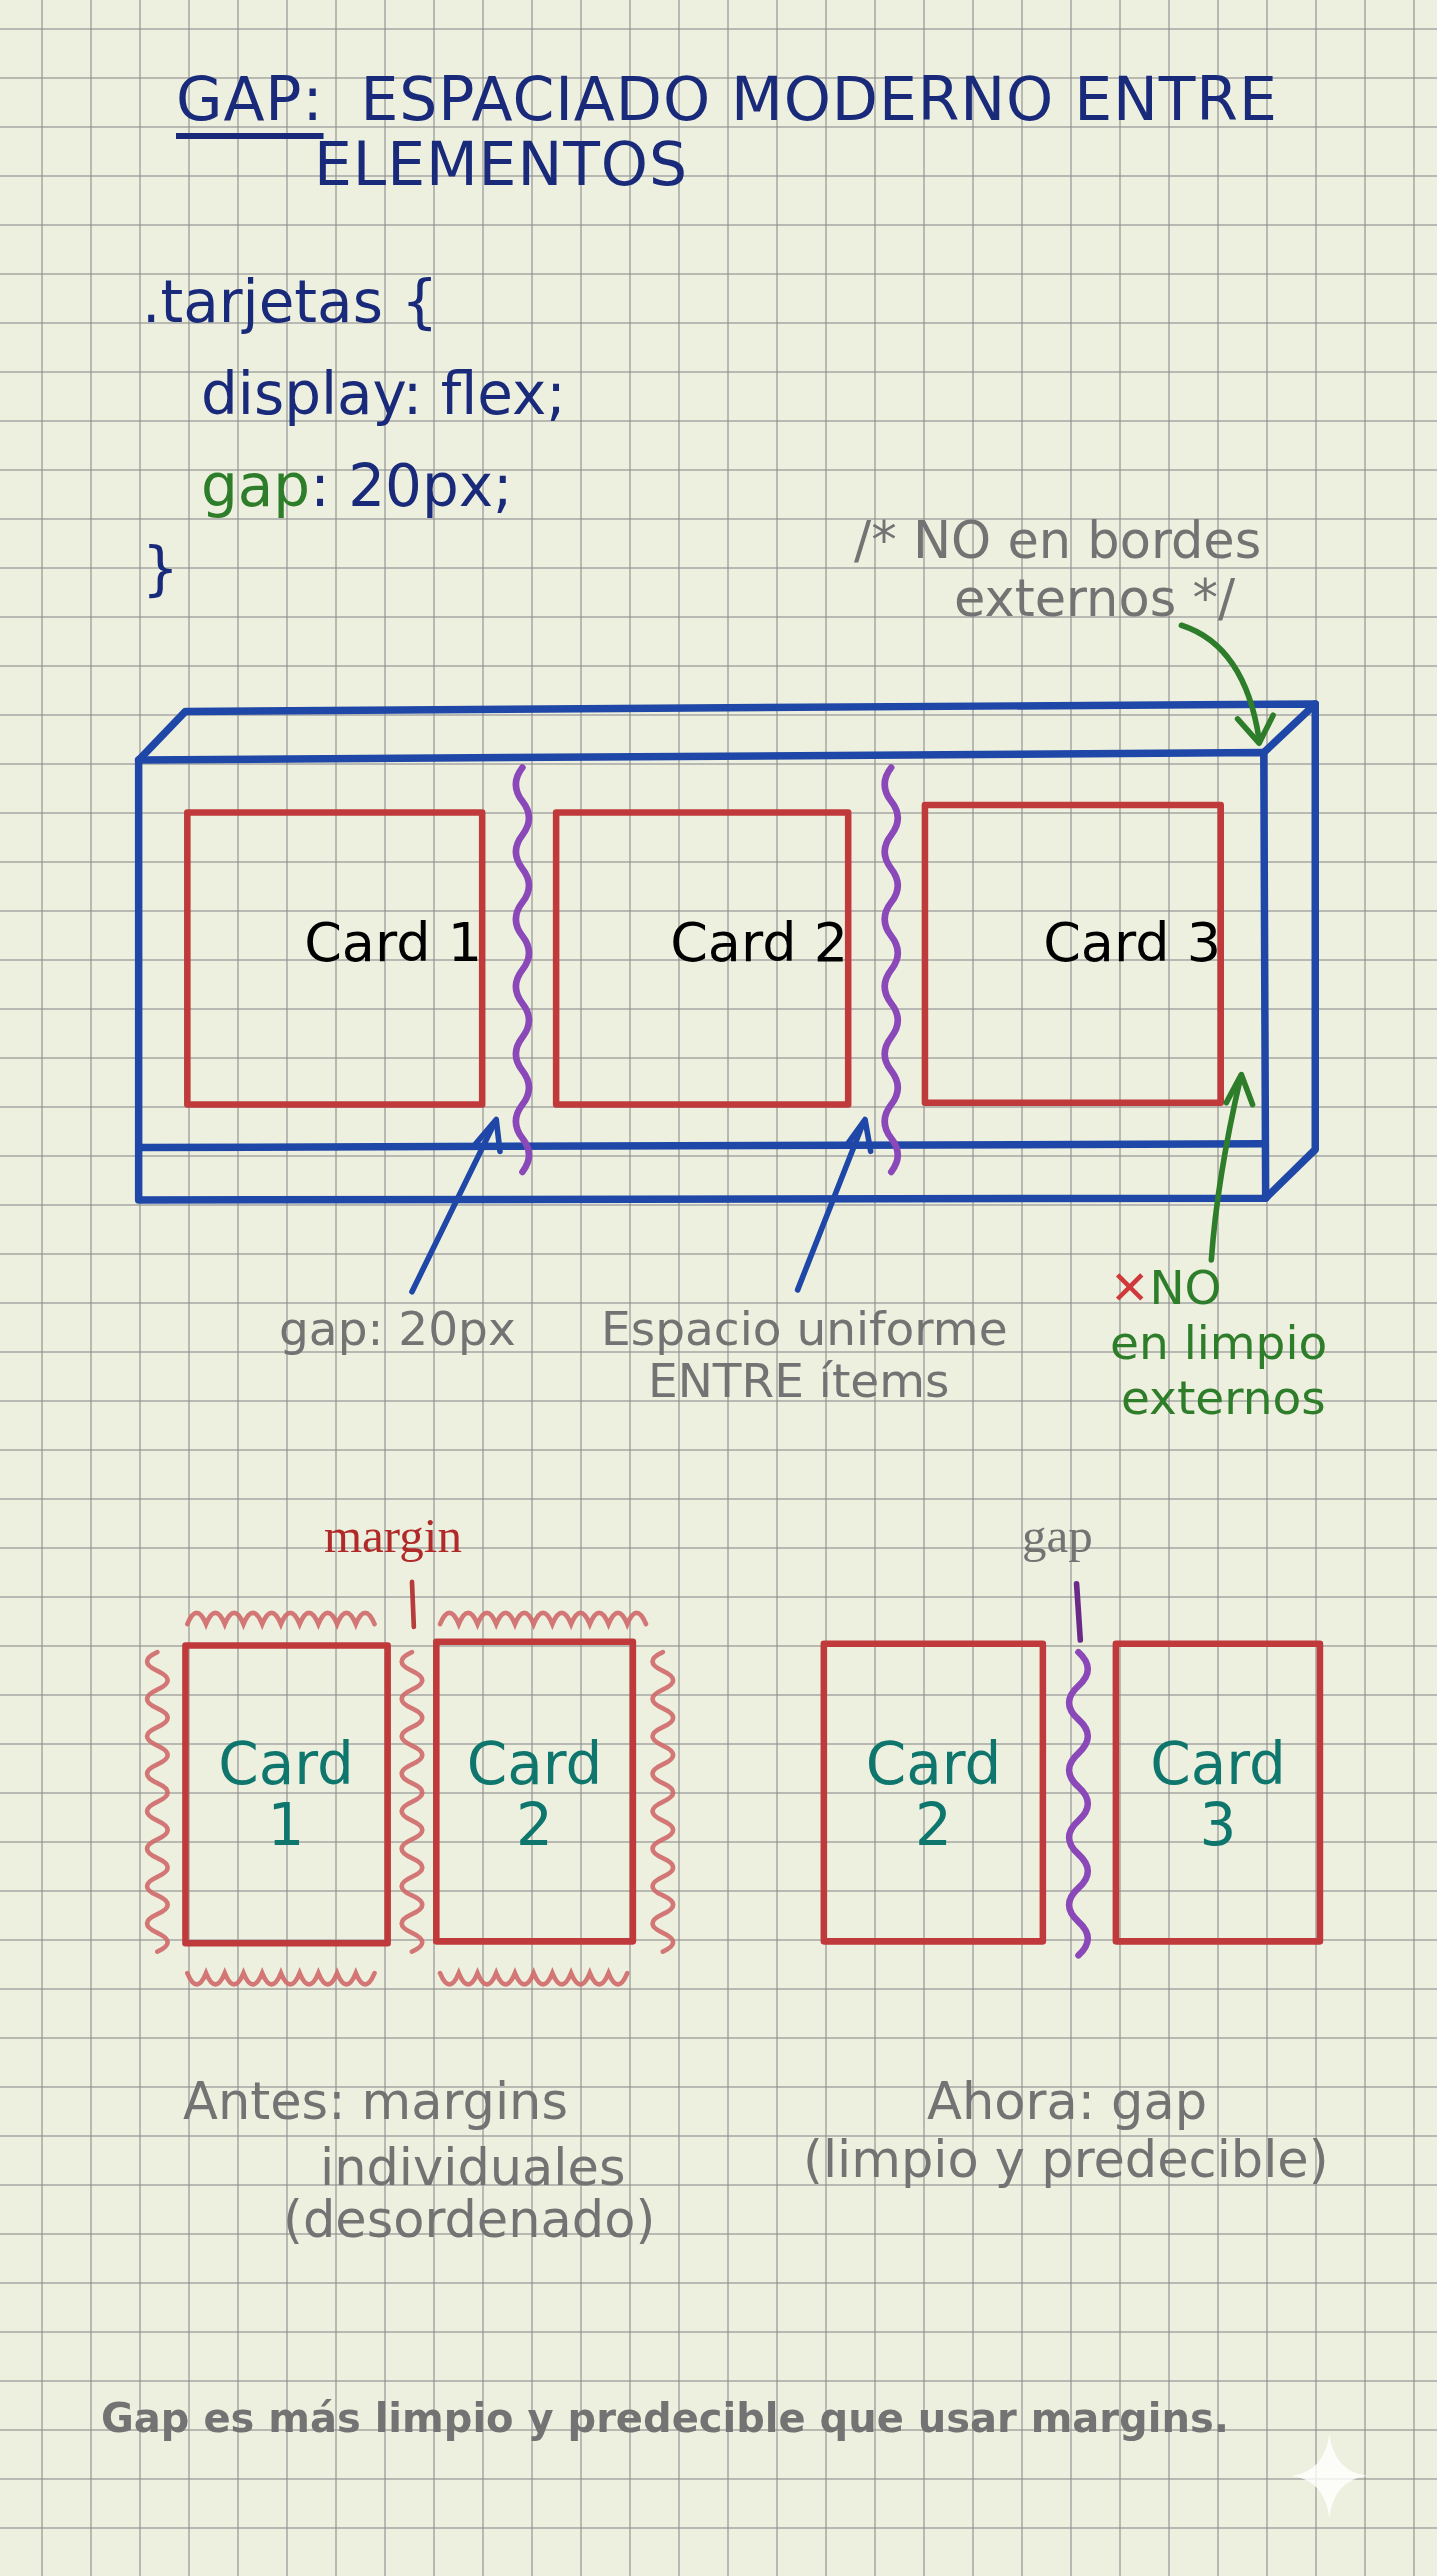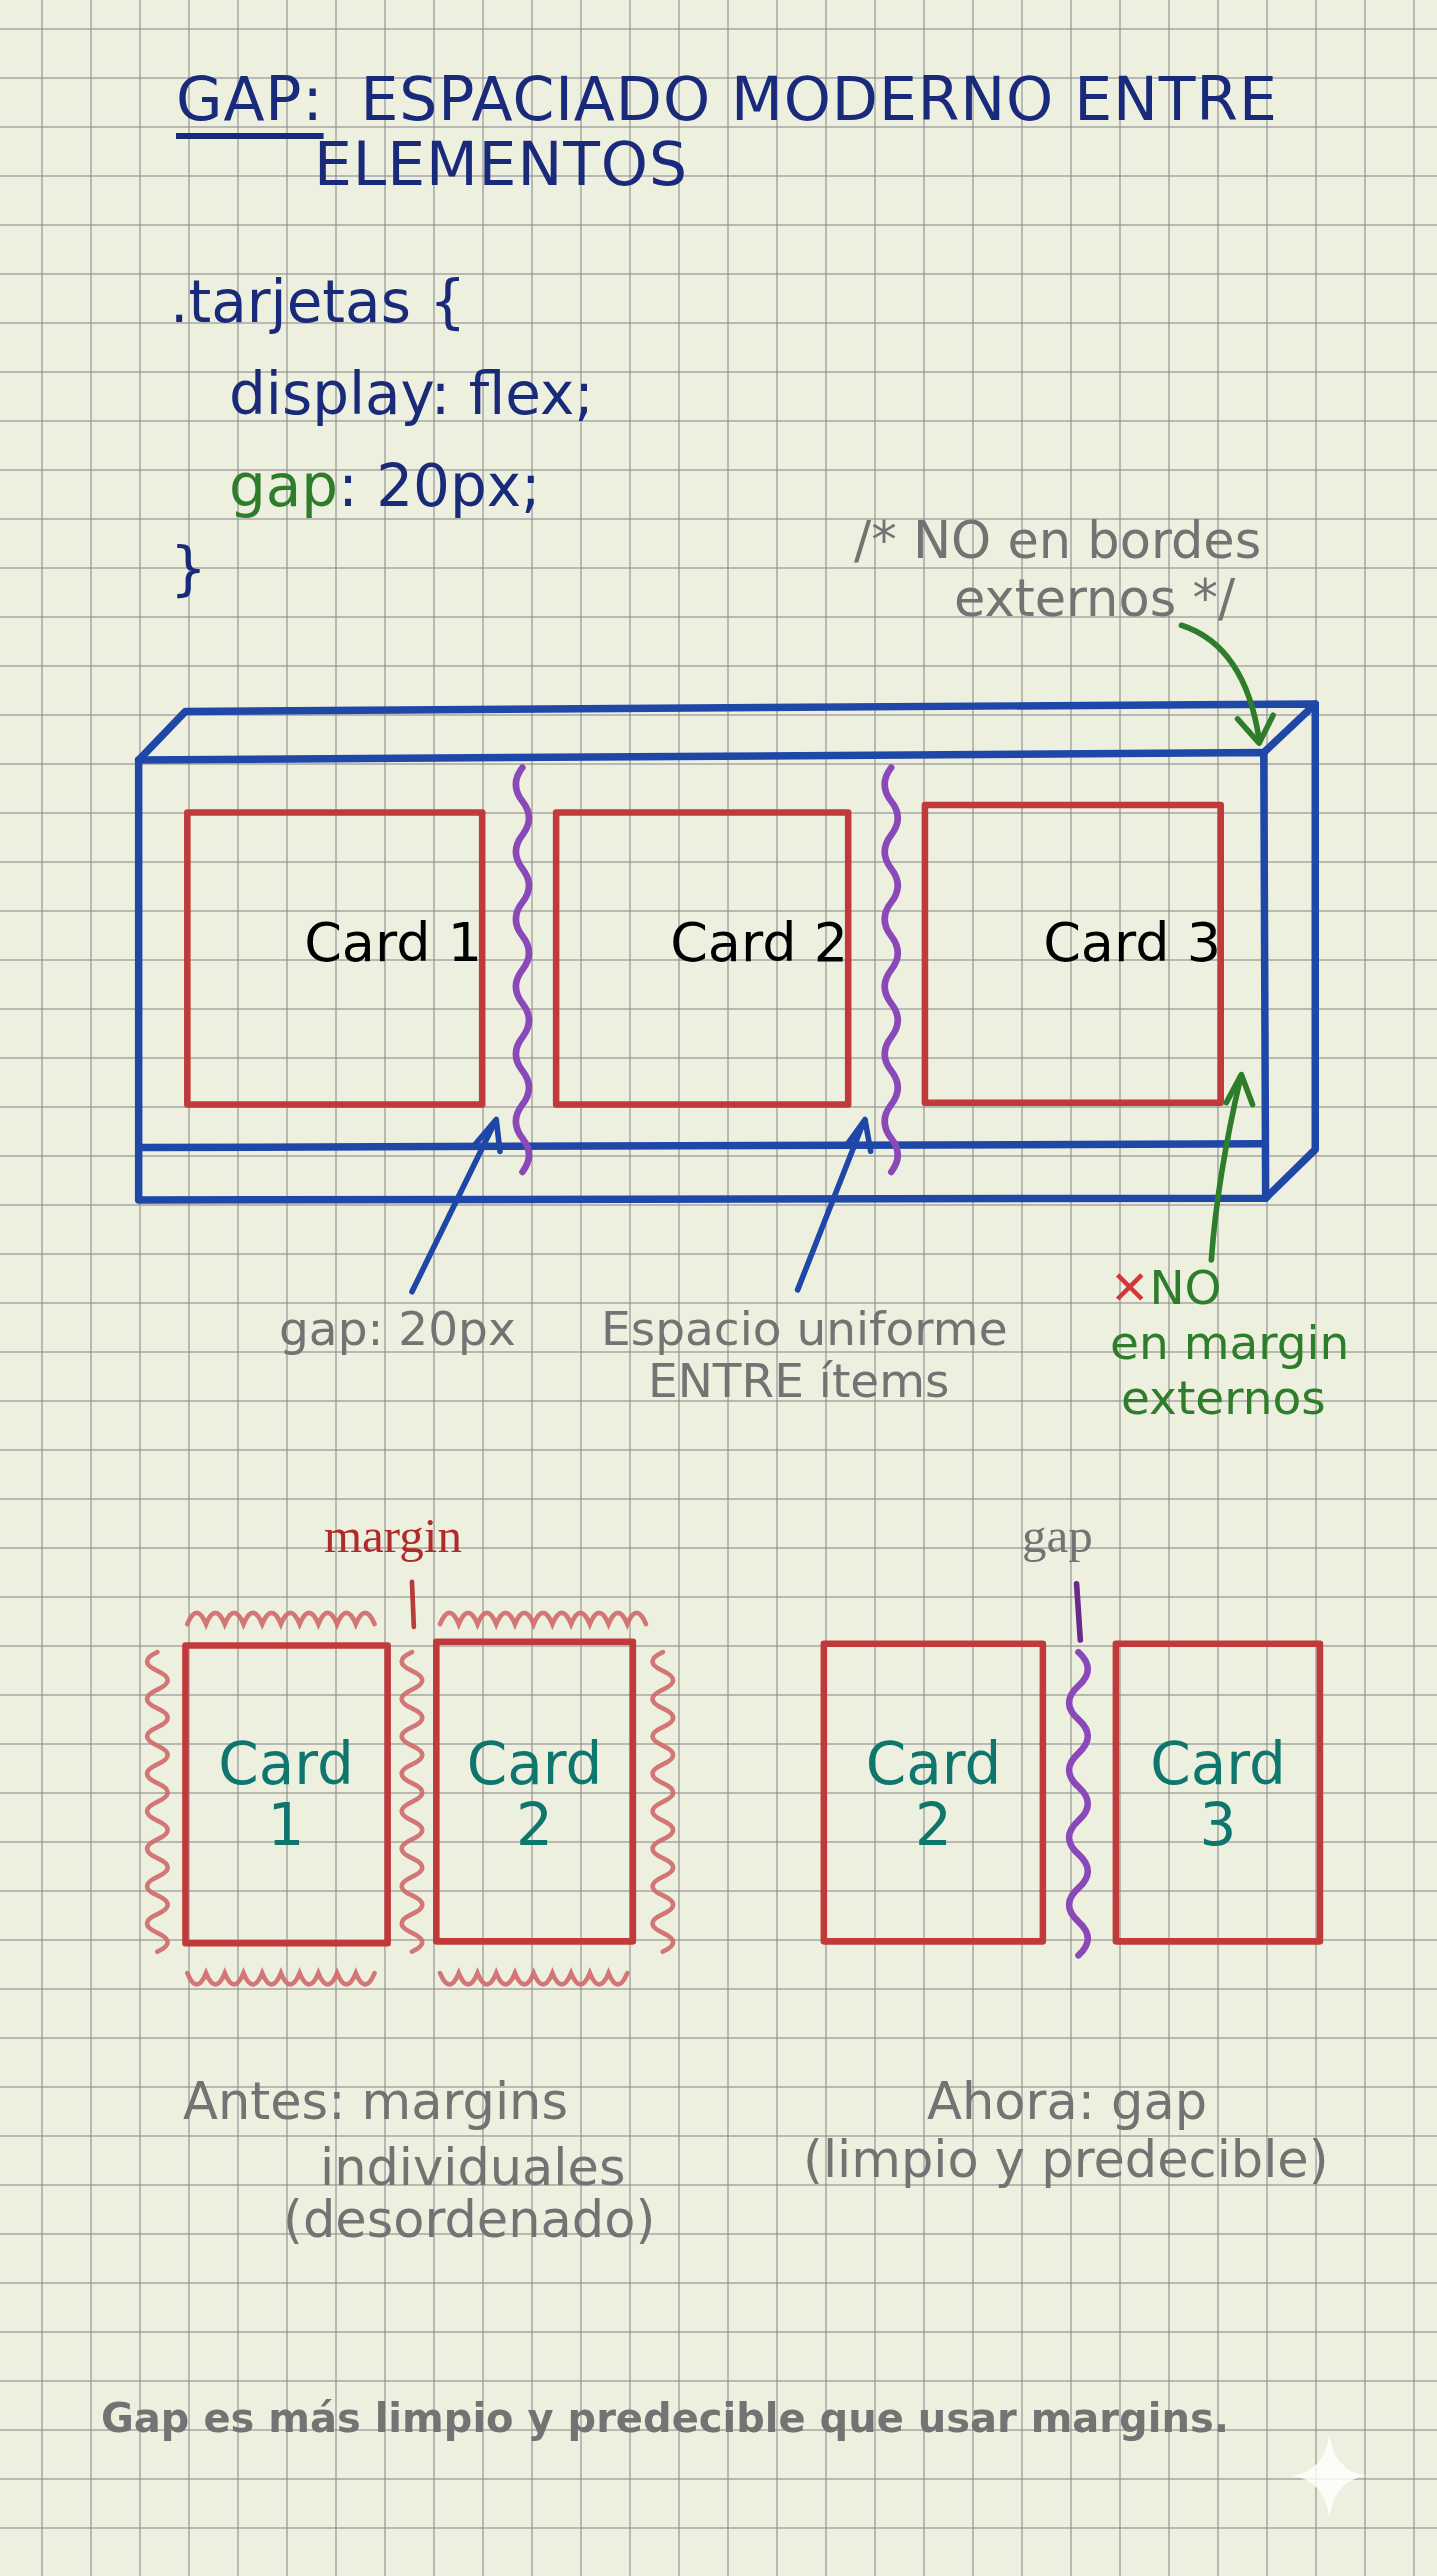--- a/index.html
+++ b/index.html
@@ -19,21 +19,21 @@
   .abs { position: absolute; }
   .navy { color: #1a2a7a; }
   .green { color: #2e7d2a; }
   .purple { color: #737373; }
   .red { color: #b02a2a; }
   .txt { white-space: nowrap; line-height: 1.1; }
 
   .title-line { font-size: 60px; letter-spacing: 0.9px; }
   .title-gap { text-decoration: underline; text-decoration-thickness: 5.6px; text-underline-offset: 13px; }
 
-  .code { font-size: 58px; margin-left: 28px; }
+  .code { font-size: 58px; }
 
   .note { font-size: 51px; }
   .label-md { font-size: 49px; font-family: Liberation Serif, serif; }
   .label-sm { font-size: 47px; }
 
   .card-label { font-size: 54px; color: #000000; text-align: right; }
   .card-small-label { font-size: 58px; color: #0f766e; text-align: center; line-height: 1.05; }
 
   svg { position: absolute; left: 0; top: 0; overflow: visible; }
 </style>
@@ -117,21 +117,21 @@
 <div class="abs txt card-label" style="left:556px; top:913px; width:292px;">Card 2</div>
 <div class="abs txt card-label" style="left:925px; top:913px; width:296px;">Card 3</div>
 
 <div class="abs txt purple label-sm" style="left:279px; top:1303px;">gap: 20px</div>
 <div class="abs txt purple label-sm" style="left:601px; top:1303px;">Espacio uniforme</div>
 <div class="abs txt purple label-sm" style="left:648px; top:1355px;">ENTRE ítems</div>
 
 <div class="abs txt label-sm" style="left:1110px; top:1262px;">
   <span style="color:#d0393b; font-weight:bold;">✕</span><span class="green">NO</span>
 </div>
-<div class="abs txt green label-sm" style="left:1110px; top:1317px;">en margin</div>
+<div class="abs txt green label-sm" style="left:1110px; top:1317px;">en limpio</div>
 <div class="abs txt green label-sm" style="left:1121px; top:1372px;">externos</div>
 
 <div class="abs txt red label-md" style="left:324px; top:1509px;">margin</div>
 <div class="abs card-small-label" style="left:185px; top:1734px; width:202px;">
   <div>Card</div>
   <div>1</div>
 </div>
 <div class="abs card-small-label" style="left:436px; top:1734px; width:197px;">
   <div>Card</div>
   <div>2</div>

